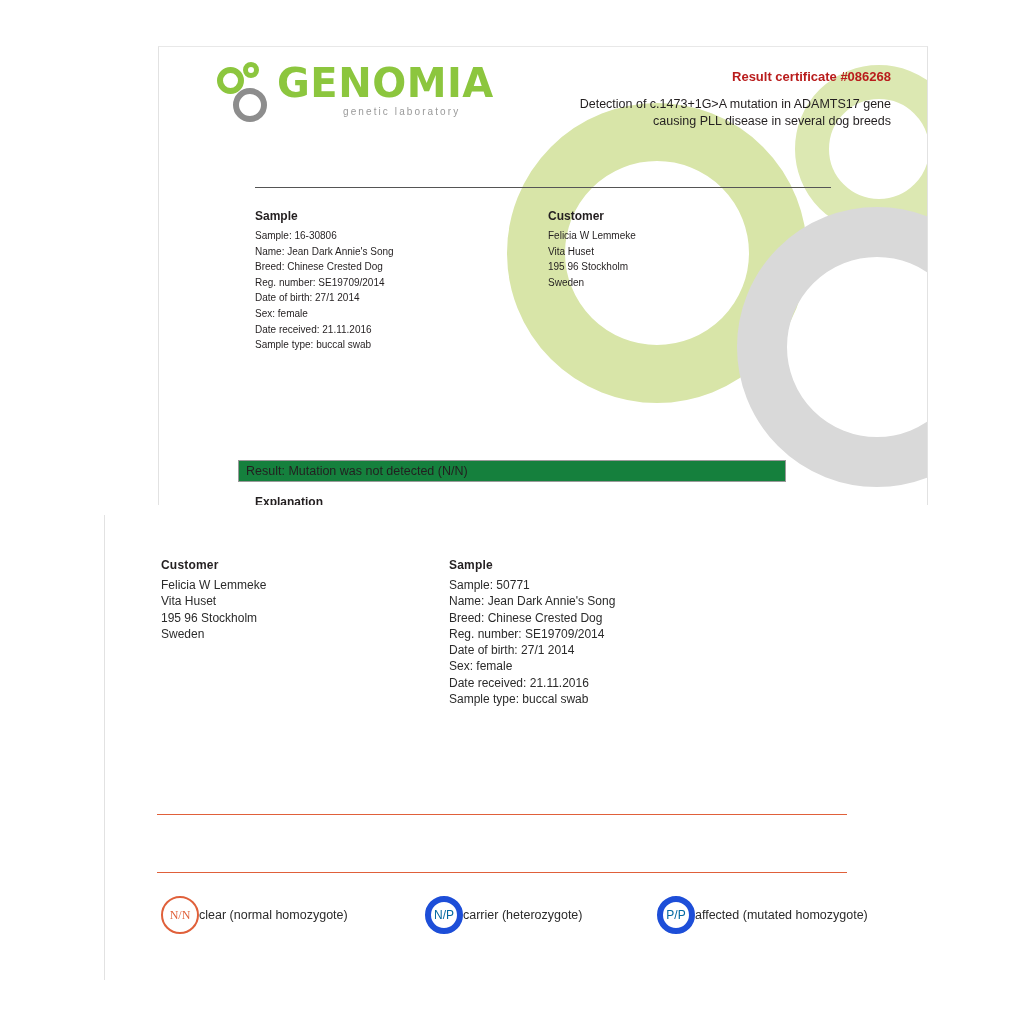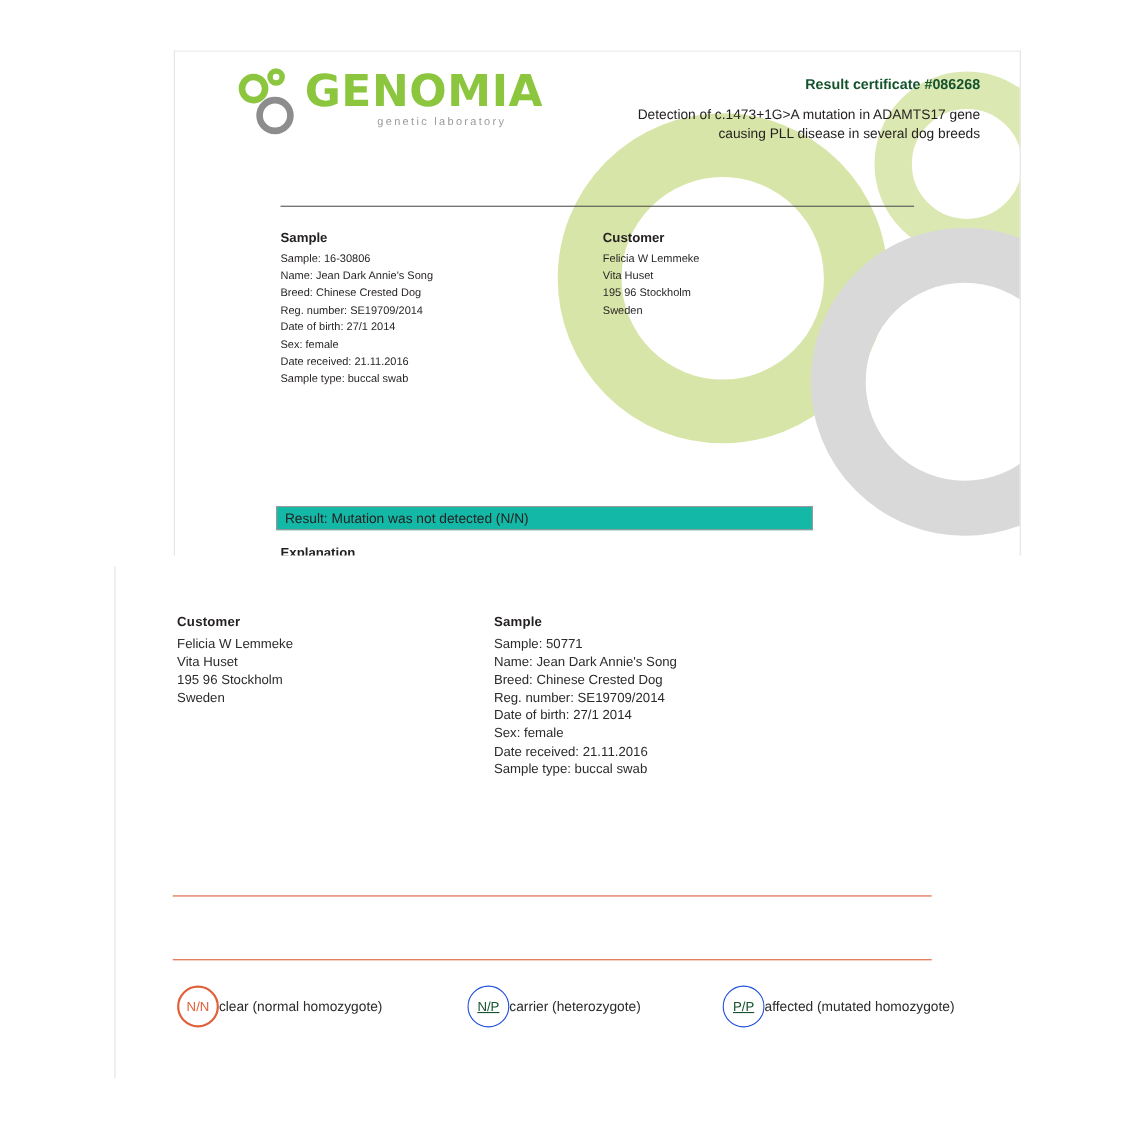--- a/index.html
+++ b/index.html
@@ -105,21 +105,21 @@
   .cert-head {
     position: absolute;
     right: 36px;
     top: 22px;
     width: 330px;
     text-align: right;
   }
   .cert-no {
     font-size: 13px;
     font-weight: bold;
-    color: #14532d;
+    color: #b91c1c;
     margin-bottom: 12px;
   }
   .cert-desc {
     font-size: 12.5px;
     line-height: 17px;
     color: #231f20;
   }
 
   .hrule-top {
     position: absolute;
@@ -147,25 +147,25 @@
     font-weight: bold;
     margin-bottom: 5px;
   }
   .col-line {
     font-size: 10px;
     line-height: 15.6px;
   }
 
   .result-bar {
     position: absolute;
-    left: 92px;
+    left: 79px;
     top: 413px;
-    width: 488px;
+    width: 548px;
     height: 22px;
-    background: #14b8a6;
+    background: #15803d;
     border: 1px solid #9a9a9a;
     box-sizing: border-box;
   }
   .result-bar span {
     position: absolute;
     left: 7px;
     top: 3px;
     font-size: 12.5px;
   }
   .explanation-title {
@@ -273,25 +273,25 @@
     box-sizing: border-box;
     display: flex;
     align-items: center;
     justify-content: center;
     font-size: 12px;
     color: #555;
   }
   .leg-circle.active {
     border: 2px solid #e0603a;
     color: #e0603a;
+    font-family: Liberation Serif, serif;
   }
   .leg-circle.inactive {
-    border: 1px solid #1d4ed8;
-    color: #14532d;
-    text-decoration: underline;
+    border: 6px solid #1d4ed8;
+    color: #0369a1;
   }
   .leg-label {
     font-size: 12.5px;
     color: #2b2b2b;
   }
 </style>
 </head>
 <body>
 
 <div class="doc-top">

